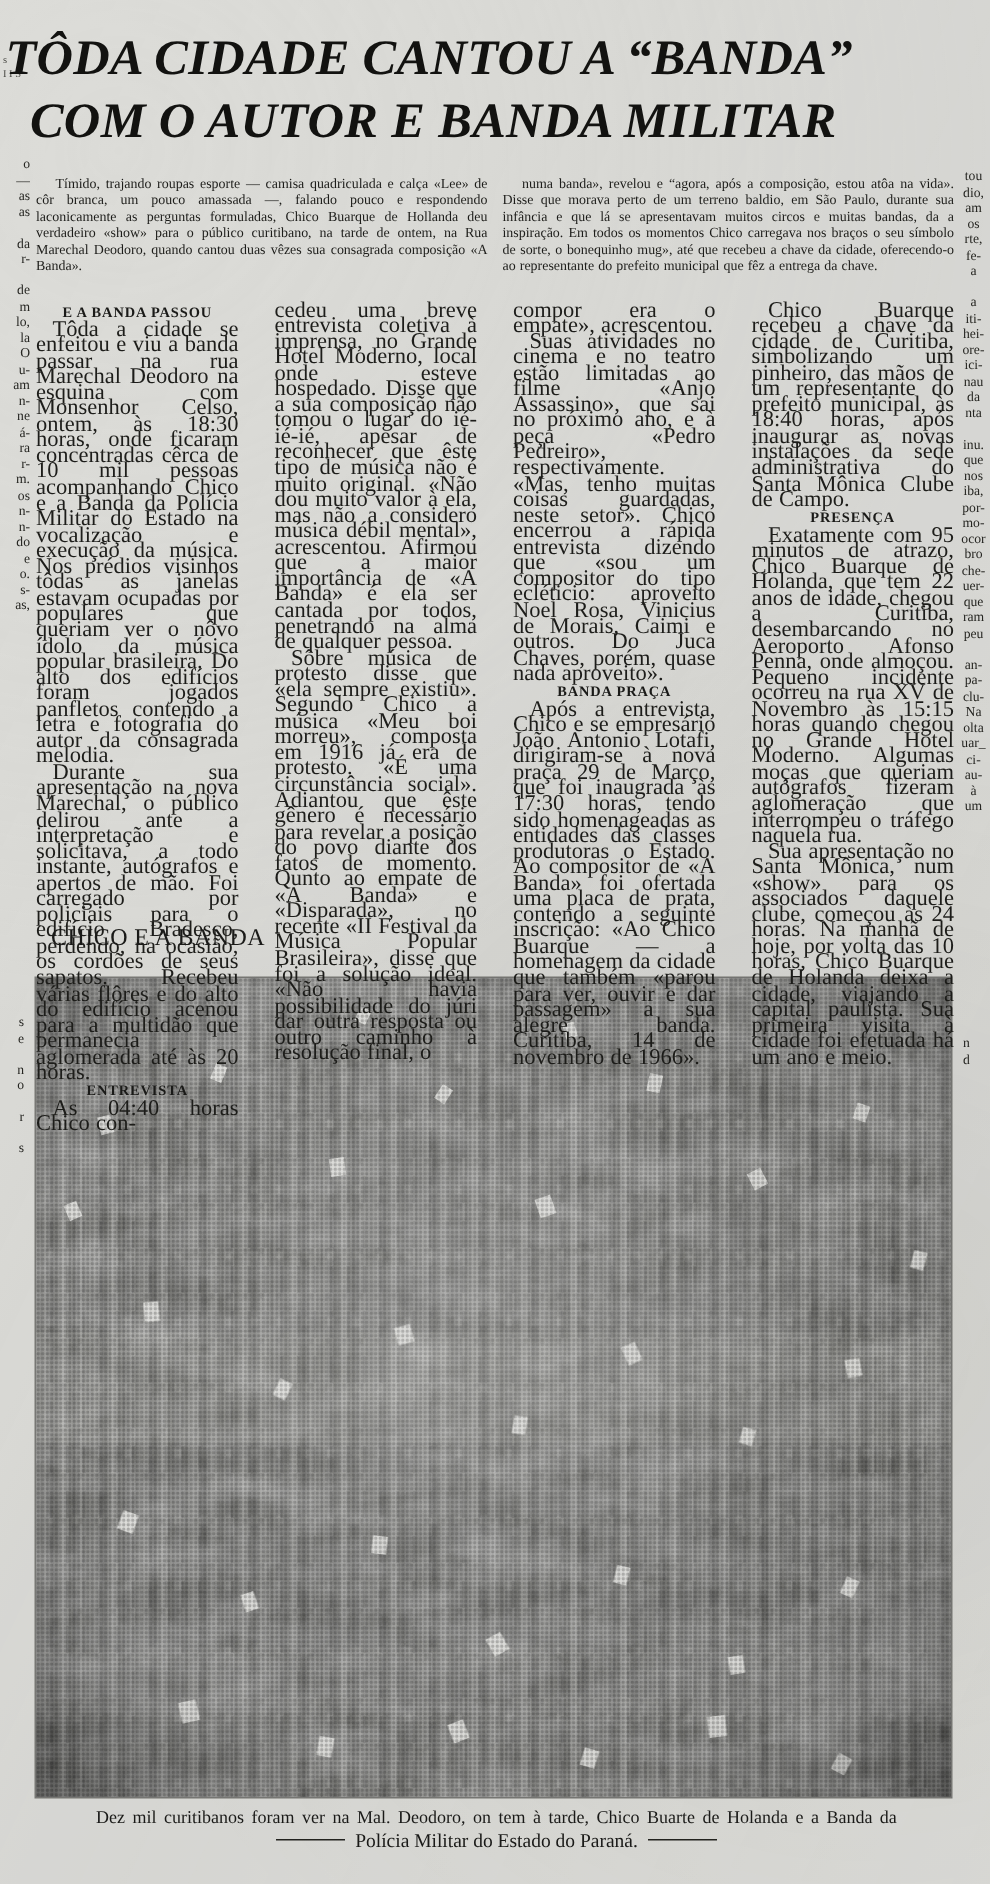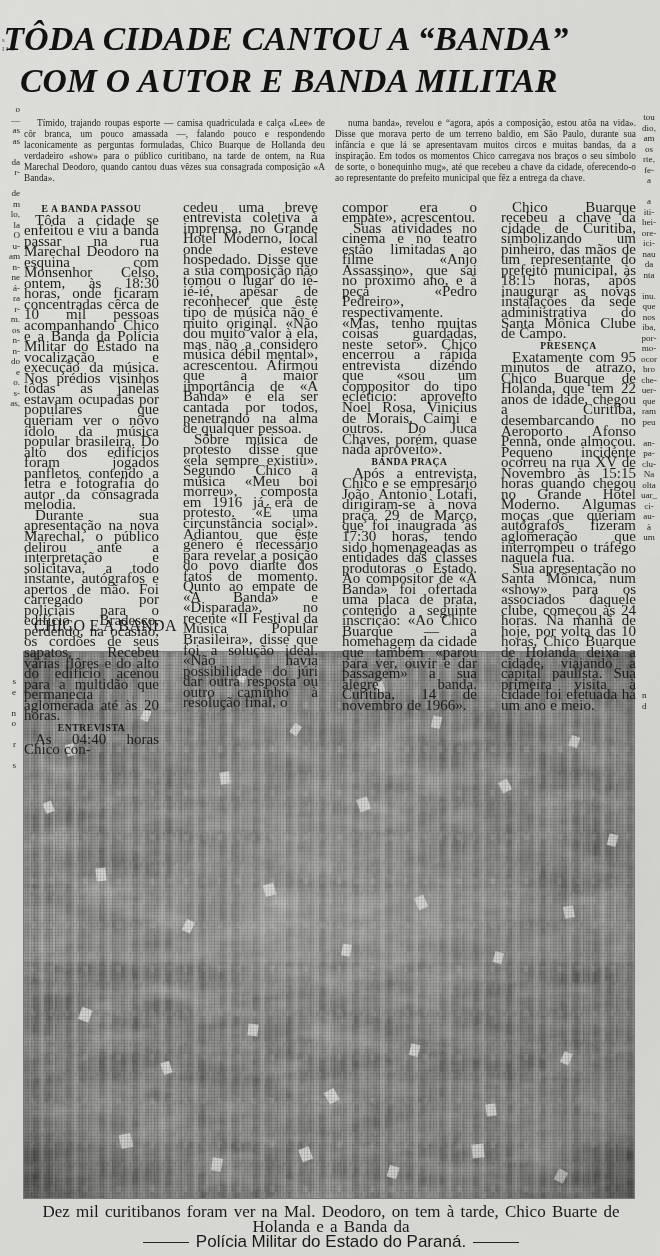--- a/index.html
+++ b/index.html
@@ -133,29 +133,29 @@
   
   .caption {
     position: absolute;
     left: 20px;
     right: 18px;
     top: 1204px;
     text-align: center;
     z-index: 10;
   }
   .caption .cap-l1 {
-    font-size: 17px;
+    font-size: 12px;
     line-height: 15px;
     word-spacing: 2px;
     font-family: "Liberation Serif", serif;
   }
   .caption .cap-l2 {
-    font-size: 17px;
+    font-size: 13px;
     line-height: 15px;
-    font-family: Liberation Sans, sans-serif;
+    font-family: Liberation Serif, serif;
   }
   .caption .rule {
     display: inline-block;
     width: 46px;
     border-top: 1.4px solid #23231f;
     vertical-align: 4px;
     margin: 0 7px;
   }
 
   
@@ -295,21 +295,21 @@
       </div>
 
       <div class="col">
         <p class="bd">compor era o empate», acrescentou.</p>
         <p class="bd ind">Suas atividades no cinema e no teatro estão limitadas ao filme «Anjo  Assassino», que sai no próximo ano, e à peça «Pedro Pedreiro», respectivamente.  «Mas, tenho muitas coisas guardadas, neste setor». Chico encerrou a rápida entrevista dizendo que «sou um compositor do tipo ecléticio: aproveito Noel Rosa, Vinicius de Morais, Caimi e outros. Do Juca Chaves, porém, quase nada aproveito».</p>
         <h3 class="sub">BANDA PRAÇA</h3>
         <p class="bd ind">Após a entrevista, Chico e se empresário João Antonio Lotafi, dirigiram-se à  nova praça 29 de Março, que  foi inaugrada às 17:30 horas, tendo sido homenageadas as entidades das classes  produtoras o Estado. Ao compositor de «A  Banda» foi ofertada uma placa de prata, contendo a seguinte inscrição: «Ao Chico Buarque — a homenagem da cidade que também «parou para ver, ouvir e dar passagem» a sua alegre banda. Curitiba, 14 de novembro de 1966».</p>
       </div>
 
       <div class="col">
-        <p class="bd ind">Chico Buarque recebeu  a chave da cidade de Curitiba, simbolizando um pinheiro, das mãos de um representante do prefeito municipal, às 18:15 horas, após inaugurar as novas instalações da sede administrativa do Santa Mônica Clube de Campo.</p>
+        <p class="bd ind">Chico Buarque recebeu  a chave da cidade de Curitiba, simbolizando um pinheiro, das mãos de um representante do prefeito municipal, às 18:40 horas, após inaugurar as novas instalações da sede administrativa do Santa Mônica Clube de Campo.</p>
         <h3 class="sub">PRESENÇA</h3>
         <p class="bd ind">Exatamente com 95 minutos de atrazo, Chico Buarque de Holanda, que tem 22 anos de idade, chegou a Curitiba, desembarcando no  Aeroporto Afonso Penna, onde almoçou. Pequeno incidente ocorreu na rua XV de Novembro às 15:15 horas quando chegou no Grande Hotel Moderno. Algumas moças que queriam  autógrafos  fizeram aglomeração que interrompeu o tráfego naquela rua.</p>
         <p class="bd ind">Sua apresentação no Santa Mônica, num «show» para os associados daquele clube, começou às 24 horas. Na manhã de hoje, por  volta das 10 horas, Chico Buarque de Holanda deixa a cidade, viajando a capital paulista. Sua primeira visita à cidade foi efetuada há um ano e meio.</p>
       </div>
     </div>
   </div>
 
   <div class="photo-title">CHICO E A BANDA</div>
 
   <div class="photo-wrap">

